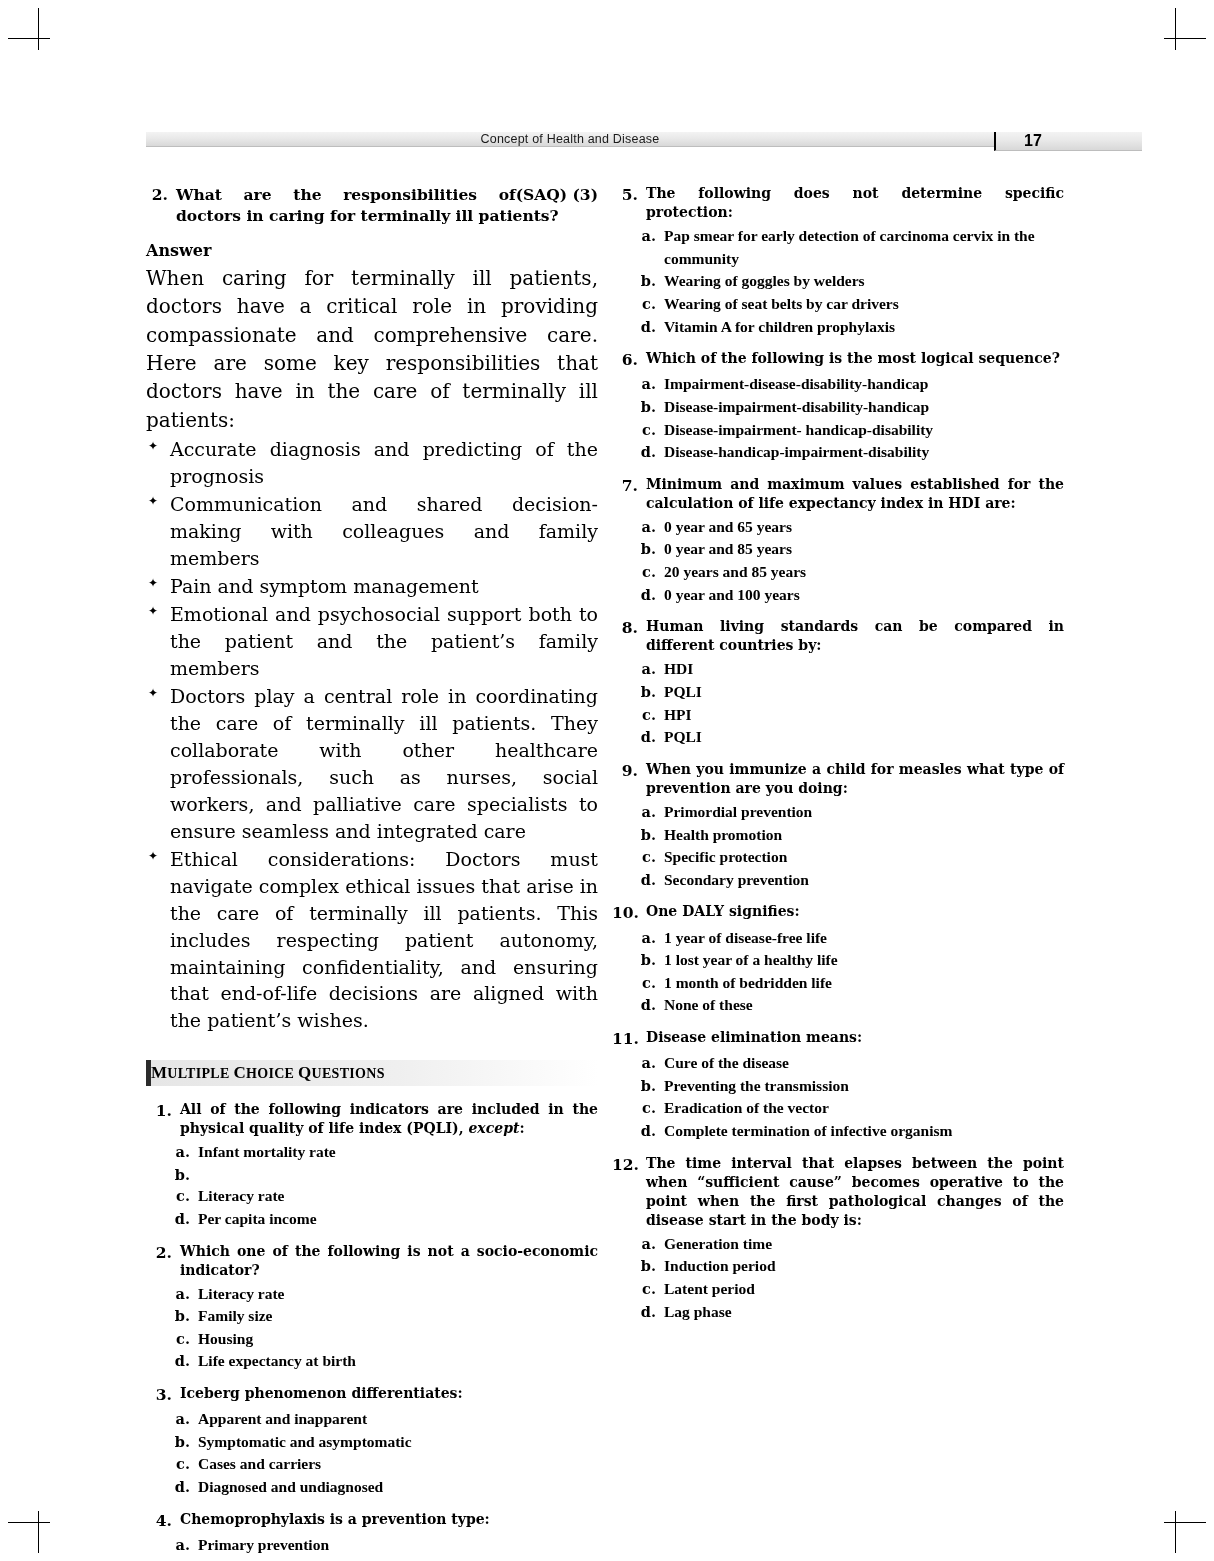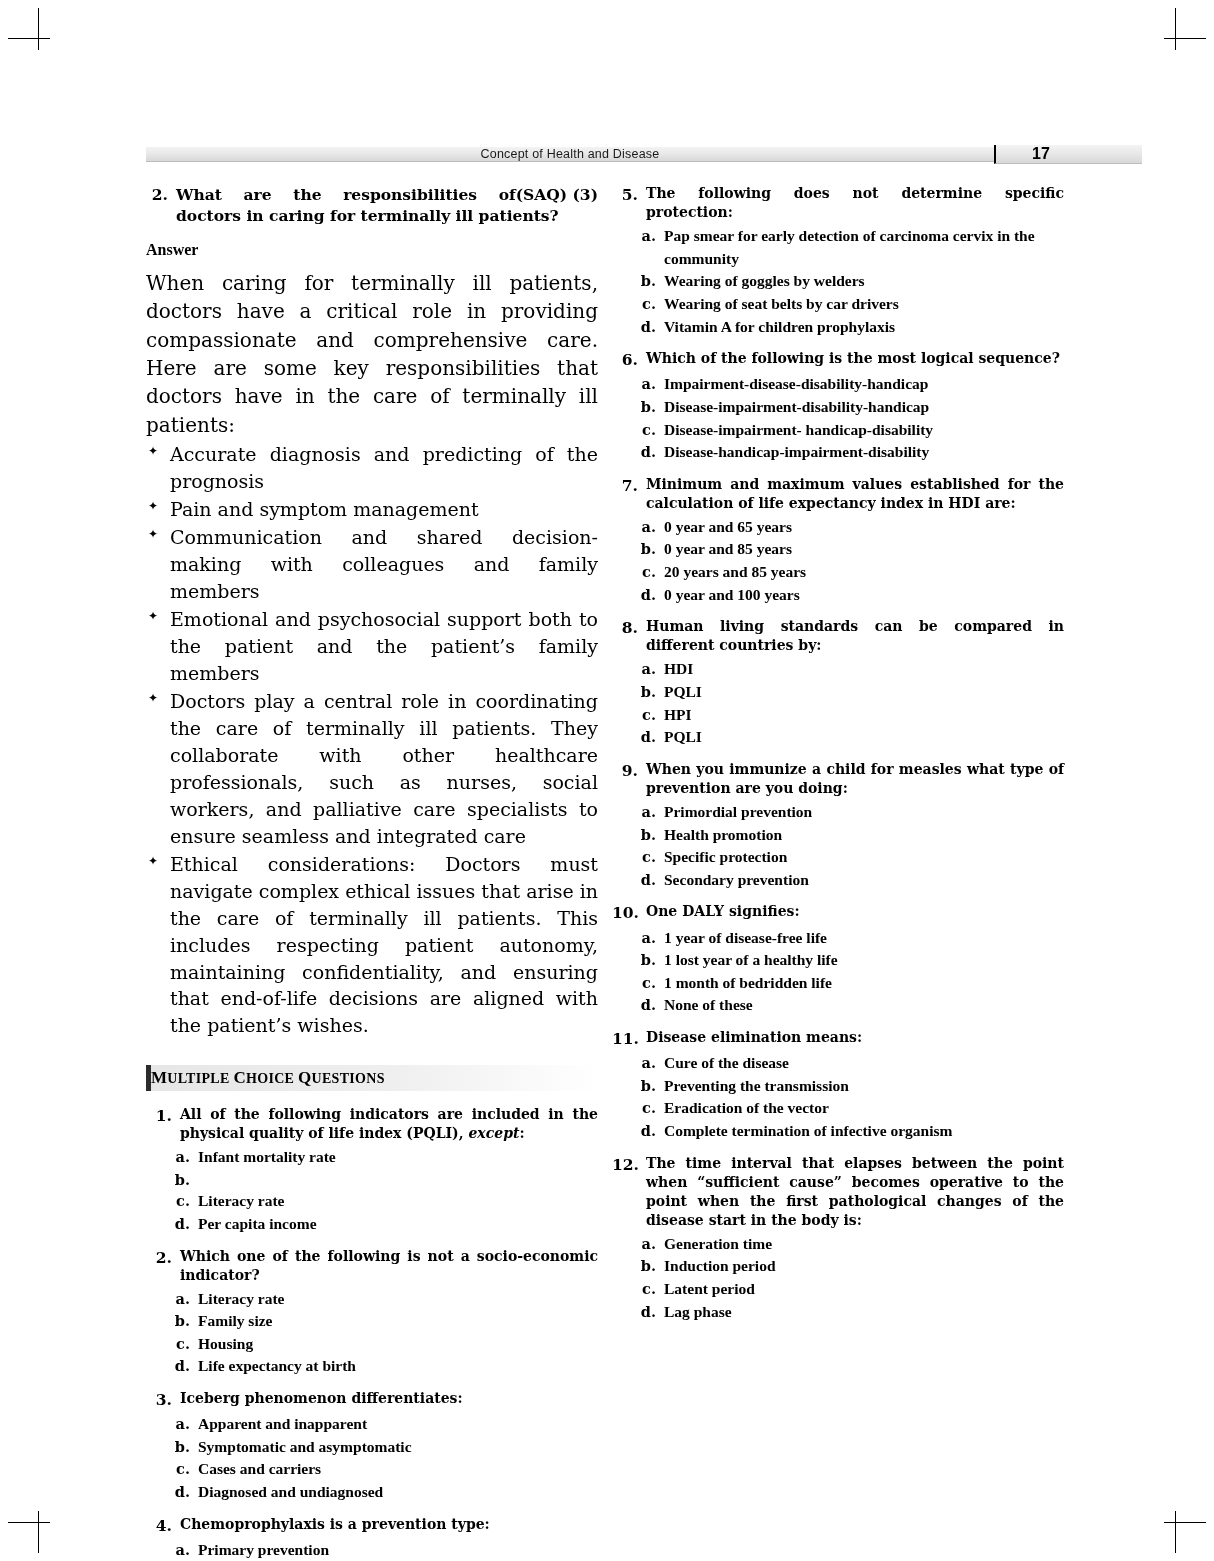--- a/index.html
+++ b/index.html
@@ -21,41 +21,41 @@
   .crop-tr-v { left: 1175px;top: 8px;   width: 1px; height: 42px; }
   .crop-tr-h { left: 1164px;top: 38px;  width: 42px; height: 1px; }
   .crop-bl-v { left: 38px;  top: 1511px;width: 1px; height: 42px; }
   .crop-bl-h { left: 8px;   top: 1522px;width: 42px; height: 1px; }
   .crop-br-v { left: 1175px;top: 1511px;width: 1px; height: 42px; }
   .crop-br-h { left: 1164px;top: 1522px;width: 42px; height: 1px; }
 
   
   .header {
     position: absolute;
-    left: 146px; top: 140px;
+    left: 146px; top: 132px;
     width: 996px; height: 28px;
-    display: flex; align-items: center;
+    display: flex; align-items: flex-start;
   }
   .header-bar {
     flex: 1 1 auto;
     background: linear-gradient(to bottom, #f3f3f3 0%, #e9e9e9 45%, #d8d8d8 100%);
     border-bottom: 1px solid #bdbdbd;
     display: flex; align-items: center; justify-content: center;
     font-family: "Liberation Sans", sans-serif;
     font-size: 12.5px;
     letter-spacing: 0.2px;
     color: #1a1a1a;
   }
   .header-page {
     width: 148px;
     background: linear-gradient(to bottom, #f3f3f3 0%, #e9e9e9 45%, #d8d8d8 100%);
     border-left: 2px solid #000;
     border-bottom: 1px solid #bdbdbd;
     display: flex; align-items: center; justify-content: flex-start;
-    padding-left: 36px;
+    padding-left: 28px;
     font-family: "Liberation Sans", sans-serif;
     font-weight: bold;
     font-size: 16px;
   }
 
   
   .col {
     position: absolute;
     top: 184px;
     width: 452px;
@@ -80,22 +80,21 @@
     font-size: 15.5px;
     line-height: 1.38;
     text-align: justify;
   }
   .qtext .marks { float: right; }
 
   
   .ans-head {
     font-weight: bold;
     font-size: 16px;
-    margin: 14px 0 10px 0;
-    font-family: Liberation Serif, serif;
+    margin: 14px 0 4px 0;
   }
   .ans-body {
     font-size: 20px;
     line-height: 1.42;
     text-align: justify;
     margin-bottom: 2px;
   }
   .bullets { margin: 2px 0 0 0; padding: 0; list-style: none; }
   .bullets li {
     position: relative;
@@ -184,22 +183,22 @@
       <span class="marks">(SAQ) (3)</span>
       <span>What are the responsibilities of doctors in caring for terminally ill patients?</span>
     </div>
   </div>
 
   <div class="ans-head">Answer</div>
   <div class="ans-body">When caring for terminally ill patients, doctors have a critical role in providing compassionate and comprehensive care. Here are some key responsibilities that doctors have in the care of terminally ill patients:</div>
 
   <ul class="bullets">
     <li>Accurate diagnosis and predicting of the prognosis</li>
+    <li>Communication and shared decision-making with colleagues and family members</li>
     <li>Pain and symptom management</li>
-    <li>Communication and shared decision-making with colleagues and family members</li>
     <li>Emotional and psychosocial support both to the patient and the patient’s family members</li>
     <li>Doctors play a central role in coordinating the care of terminally ill patients. They collaborate with other healthcare professionals, such as nurses, social workers, and palliative care specialists to ensure seamless and integrated care</li>
     <li>Ethical considerations: Doctors must navigate complex ethical issues that arise in the care of terminally ill patients. This includes respecting patient autonomy, maintaining confidentiality, and ensuring that end-of-life decisions are aligned with the patient’s wishes.</li>
   </ul>
 
   <div class="mcq-bar">
     <span><span class="big">M</span><span>ULTIPLE</span>&nbsp;<span class="big">C</span><span>HOICE</span>&nbsp;<span class="big">Q</span><span>UESTIONS</span></span>
   </div>
 
   <div class="mcq">

